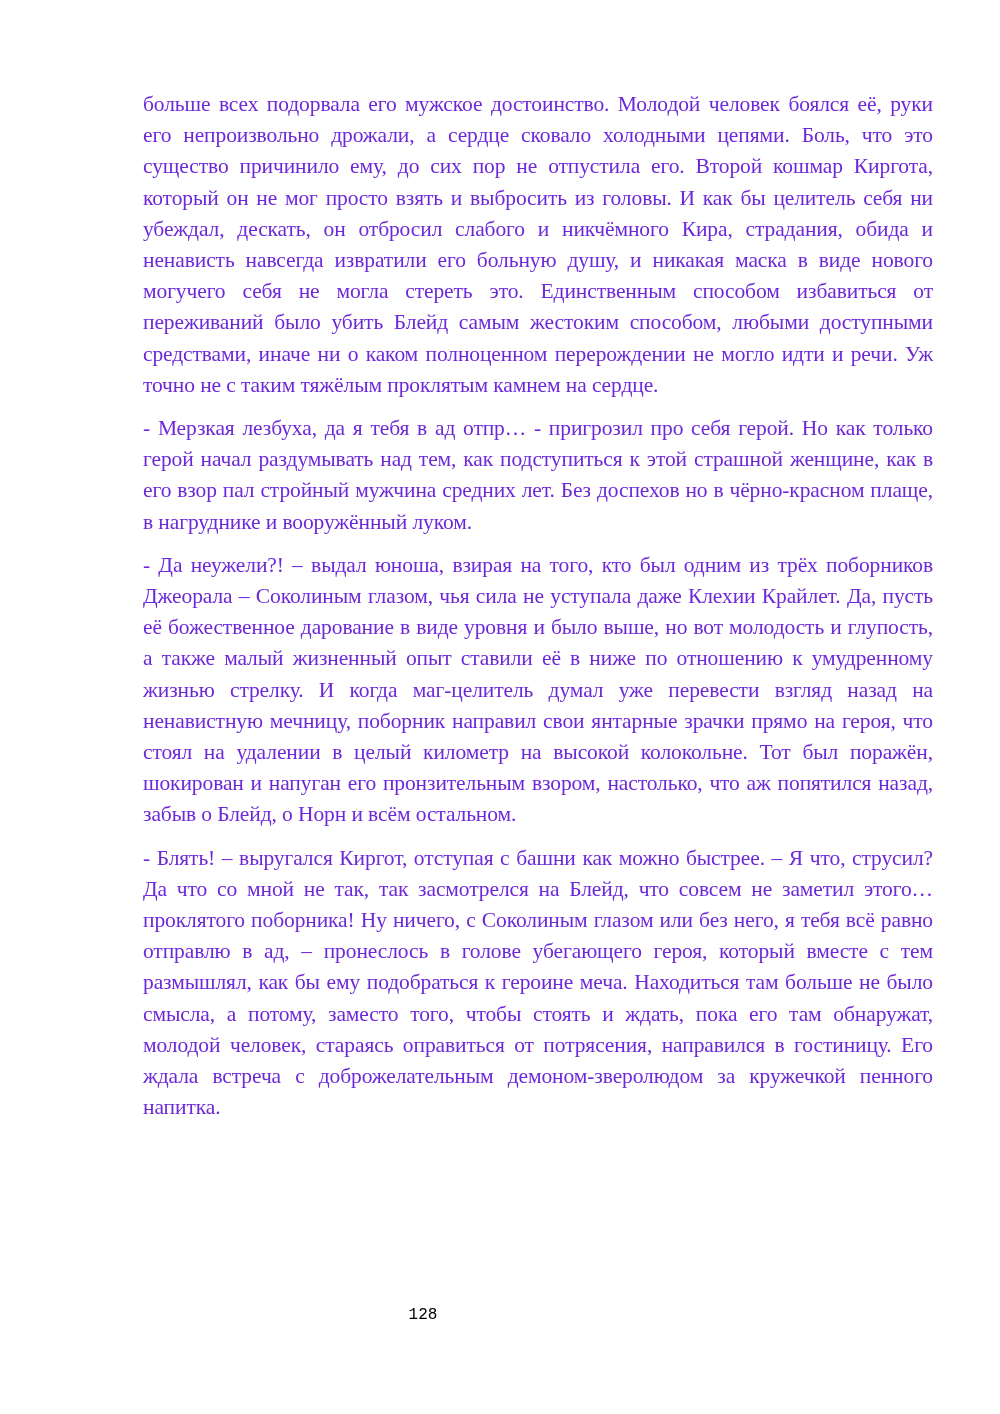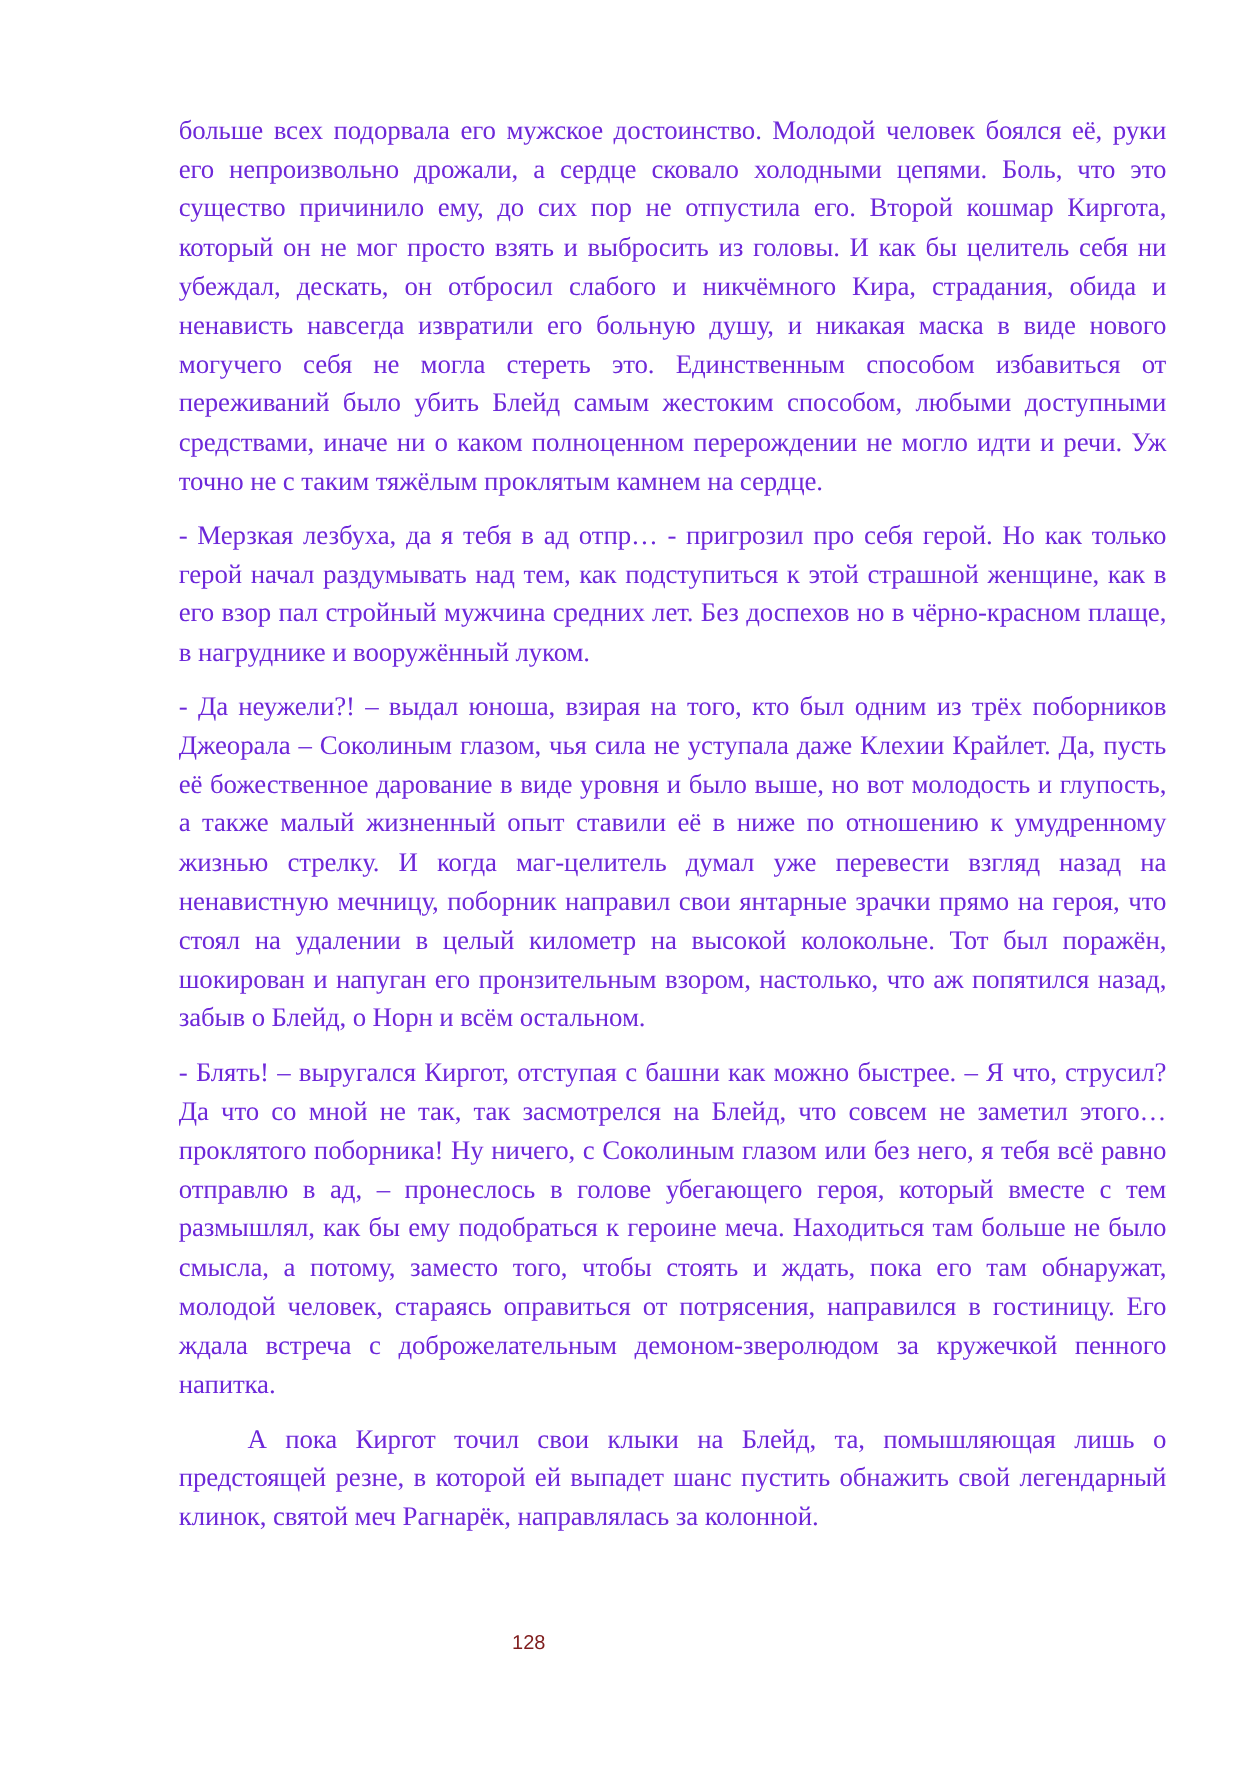--- a/index.html
+++ b/index.html
@@ -17,29 +17,28 @@
     letter-spacing: -0.1px;
   }
   .page p { margin: 0 0 12px 0; }
   .page p.indent { text-indent: 55px; }
   .page-number {
     position: absolute;
     left: 0;
     width: 846px;
     top: 1306px;
     text-align: center;
-    font-family: Liberation Sans, sans-serif;
+    font-family: Liberation Mono, monospace;
     font-size: 16px;
-    color: #7f1d1d;
+    color: #000000;
   }
 </style>
 </head>
 <body>
 
 <div class="page">
   <p>больше всех подорвала его мужское достоинство. Молодой человек боялся её, руки его непроизвольно дрожали, а сердце сковало холодными цепями. Боль, что это существо причинило ему, до сих пор не отпустила его. Второй кошмар Киргота, который он не мог просто взять и выбросить из головы. И как бы целитель себя ни убеждал, дескать, он отбросил слабого и никчёмного Кира, страдания, обида и ненависть навсегда извратили его больную душу, и никакая маска в виде нового могучего себя не могла стереть это. Единственным способом избавиться от переживаний было убить Блейд самым жестоким способом, любыми доступными средствами, иначе ни о каком полноценном перерождении не могло идти и речи. Уж точно не с таким тяжёлым проклятым камнем на сердце.</p>
   <p>- Мерзкая лезбуха, да я тебя в ад отпр… - пригрозил про себя герой. Но как только герой начал раздумывать над тем, как подступиться к этой страшной женщине, как в его взор пал стройный мужчина средних лет. Без доспехов но в чёрно-красном плаще, в нагруднике и вооружённый луком.</p>
   <p>- Да неужели?! – выдал юноша, взирая на того, кто был одним из трёх поборников Джеорала – Соколиным глазом, чья сила не уступала даже Клехии Крайлет. Да, пусть её божественное дарование в виде уровня и было выше, но вот молодость и глупость, а также малый жизненный опыт ставили её в ниже по отношению к умудренному жизнью стрелку. И когда маг-целитель думал уже перевести взгляд назад на ненавистную мечницу, поборник направил свои янтарные зрачки прямо на героя, что стоял на удалении в целый километр на высокой колокольне. Тот был поражён, шокирован и напуган его пронзительным взором, настолько, что аж попятился назад, забыв о Блейд, о Норн и всём остальном.</p>
   <p>- Блять! – выругался Киргот, отступая с башни как можно быстрее. – Я что, струсил? Да что со мной не так, так засмотрелся на Блейд, что совсем не заметил этого… проклятого поборника! Ну ничего, с Соколиным глазом или без него, я тебя всё равно отправлю в ад, – пронеслось в голове убегающего героя, который вместе с тем размышлял, как бы ему подобраться к героине меча. Находиться там больше не было смысла, а потому, заместо того, чтобы стоять и ждать, пока его там обнаружат, молодой человек, стараясь оправиться от потрясения, направился в гостиницу. Его ждала встреча с доброжелательным демоном-зверолюдом за кружечкой пенного напитка.</p>
-  <p class="indent">А пока Киргот точил свои клыки на Блейд, та, помышляющая лишь о предстоящей резне, в которой ей выпадет шанс пустить обнажить свой легендарный клинок, святой меч Рагнарёк, направлялась за колонной.</p>
 </div>
 
 <div class="page-number">128</div>
 
 </body></html>

